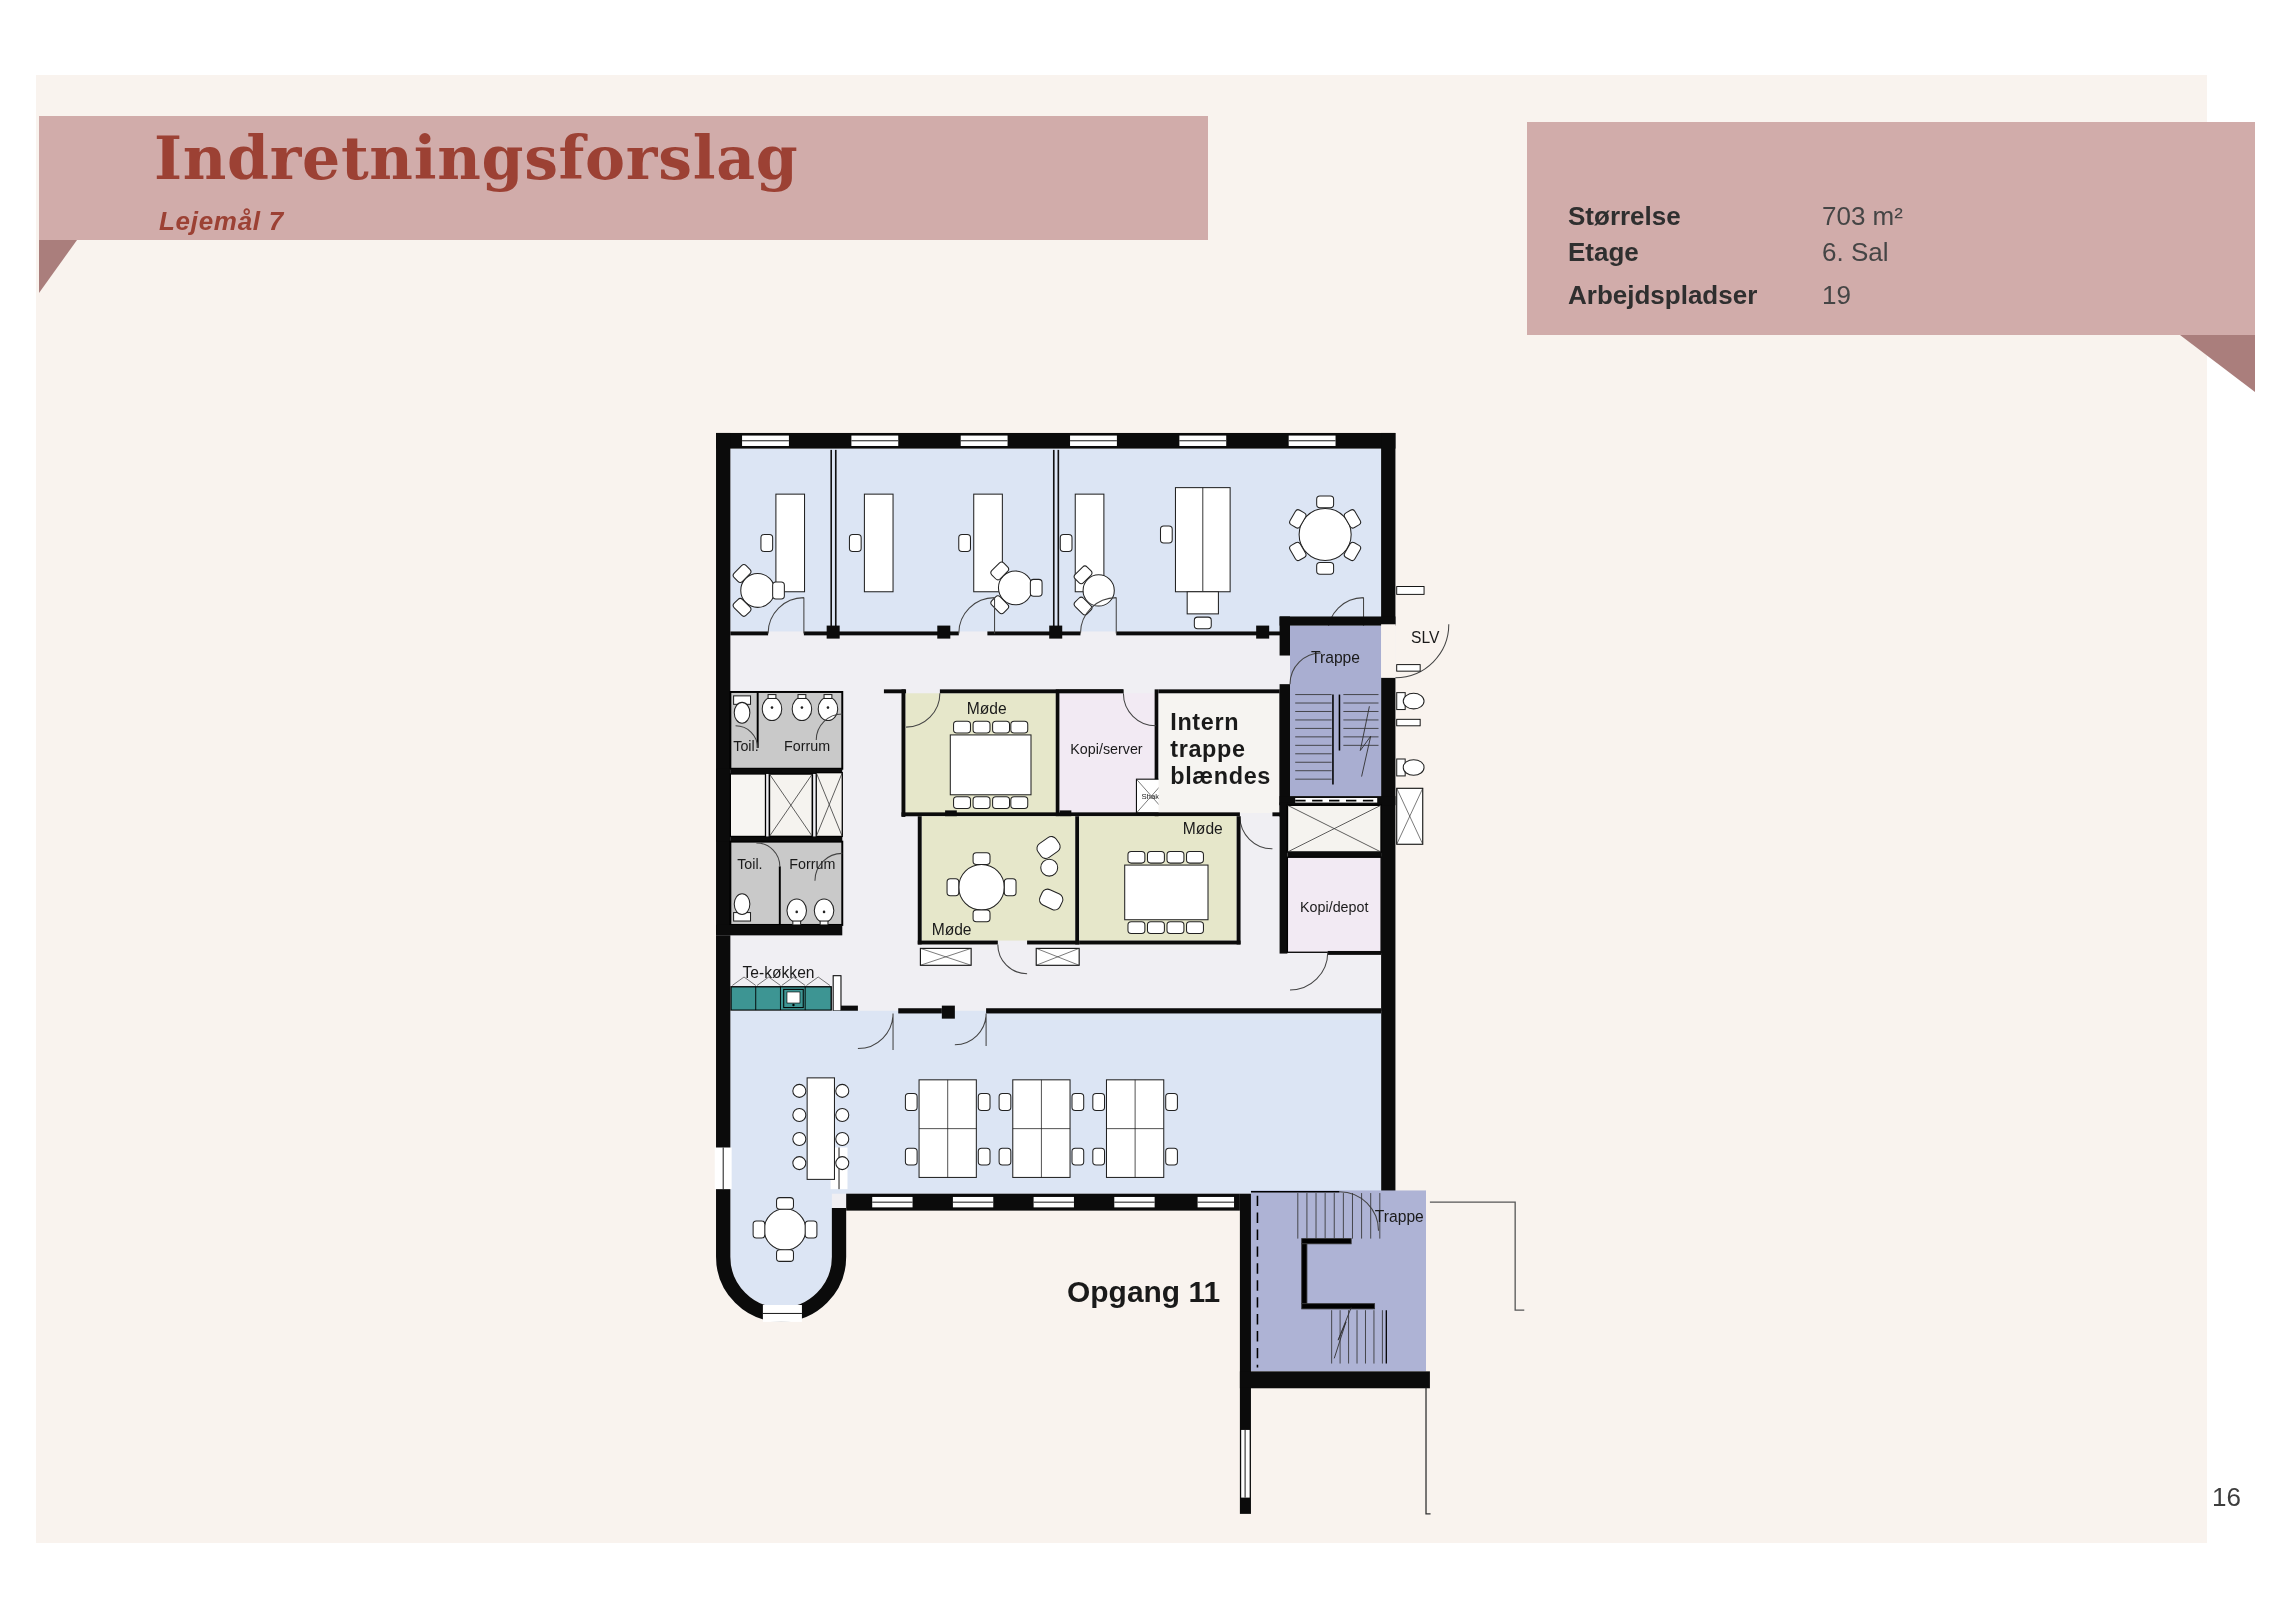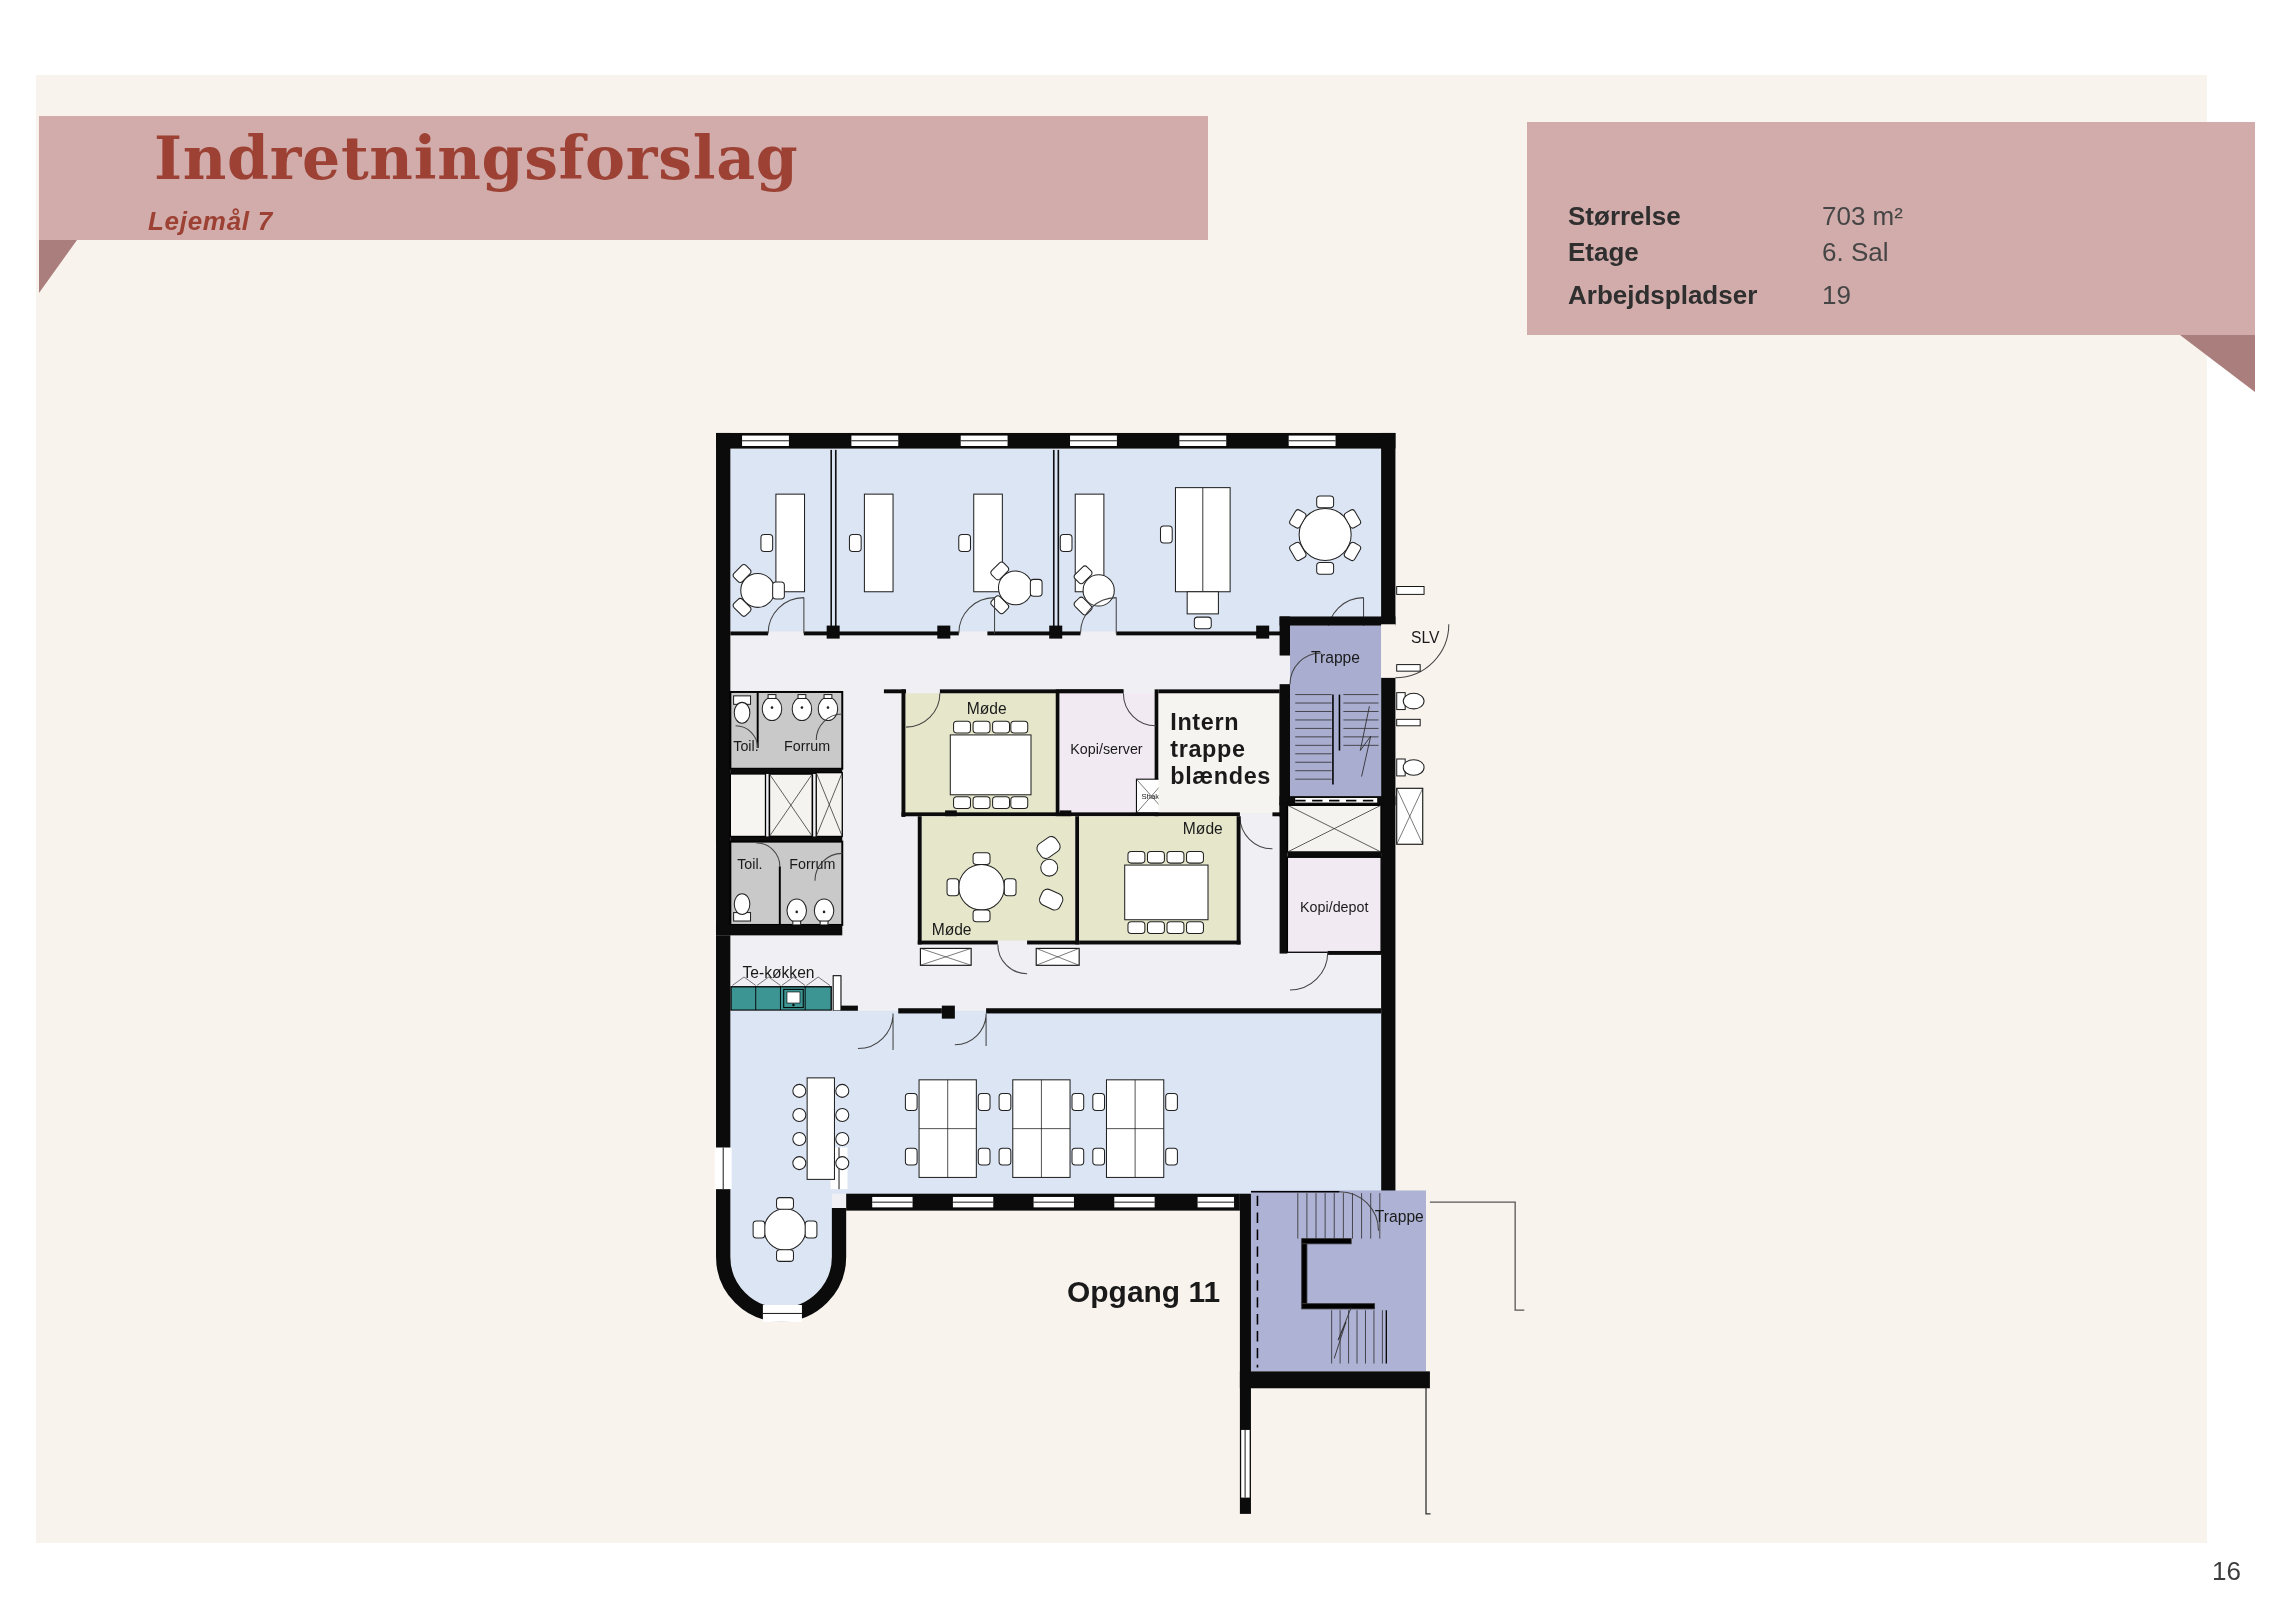--- a/index.html
+++ b/index.html
@@ -5,32 +5,32 @@
   html,body{margin:0;padding:0;background:#fff;}
   .page{position:relative;width:2284px;height:1621px;background:#ffffff;
         font-family:"Liberation Sans",sans-serif;overflow:hidden;padding-left:20px;}
   .paper{position:absolute;left:36px;top:75px;width:2171px;height:1468px;background:#f9f3ee;}
   
   .banner{position:absolute;left:39px;top:116px;width:1169px;height:124px;background:#d1acaa;}
   .banner-fold{position:absolute;left:39px;top:240px;width:0;height:0;
       border-top:53px solid #aa7e7c;border-right:38px solid transparent;}
   .title{position:absolute;left:154px;top:128px;font-family:"DejaVu Serif","Liberation Serif",serif;
       font-weight:700;font-size:60px;line-height:1;color:#9c4134;letter-spacing:0.7px;}
-  .subtitle{position:absolute;left:148px;top:206px;font-size:26px;font-weight:700;font-style:italic;
+  .subtitle{position:absolute;left:159px;top:206px;font-size:26px;font-weight:700;font-style:italic;
       color:#9c4134;letter-spacing:0.7px;}
   
   .infobox{position:absolute;left:1527px;top:122px;width:728px;height:213px;background:#d1acaa;}
   .infobox-fold{position:absolute;left:2180px;top:335px;width:0;height:0;
       border-right:75px solid #aa7e7c;border-bottom:57px solid transparent;}
   .info-row{position:absolute;left:41px;width:651px;height:38px;font-size:26px;}
   .info-label{position:absolute;left:0;top:0;font-weight:700;color:#2f2f2f;}
   .info-value{position:absolute;left:254px;top:0;color:#454545;}
   
   .plan{position:absolute;left:690px;top:404px;width:859px;height:1146px;}
-  .pagenum{position:absolute;left:2212px;top:1556px;font-size:26px;color:#3d3d3d;}
+  .pagenum{position:absolute;left:2212px;top:1482px;font-size:26px;color:#3d3d3d;}
   svg text{font-family:"Liberation Sans",sans-serif;fill:#1a1a1a;}
   .rlabel{font-size:24px;}
   .rlabel-sm{font-size:22px;}
   .furn{fill:#ffffff;stroke:#222;stroke-width:1.6;}
   .arc{fill:none;stroke:#444;stroke-width:1.6;}
   .thinw{fill:#0b0b0b;}
   .tread{stroke:#333;stroke-width:1.3;fill:none;}
 </style>
 </head>
 <body>

